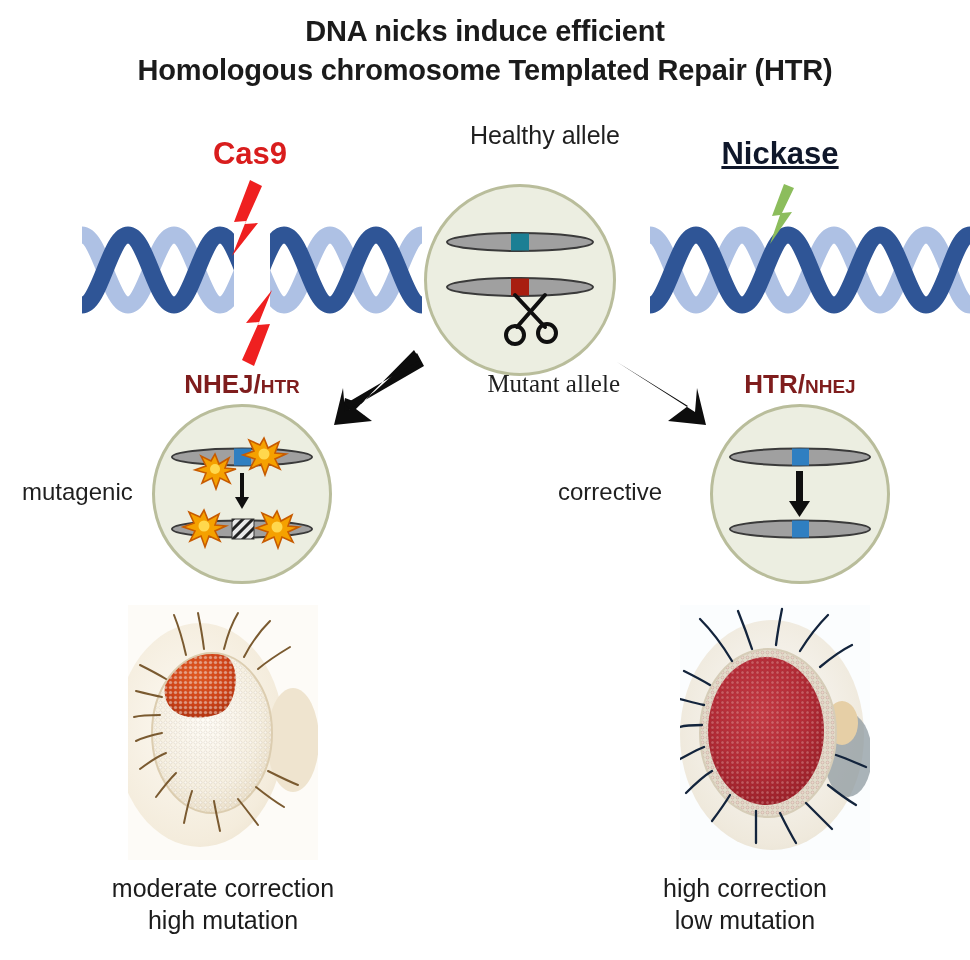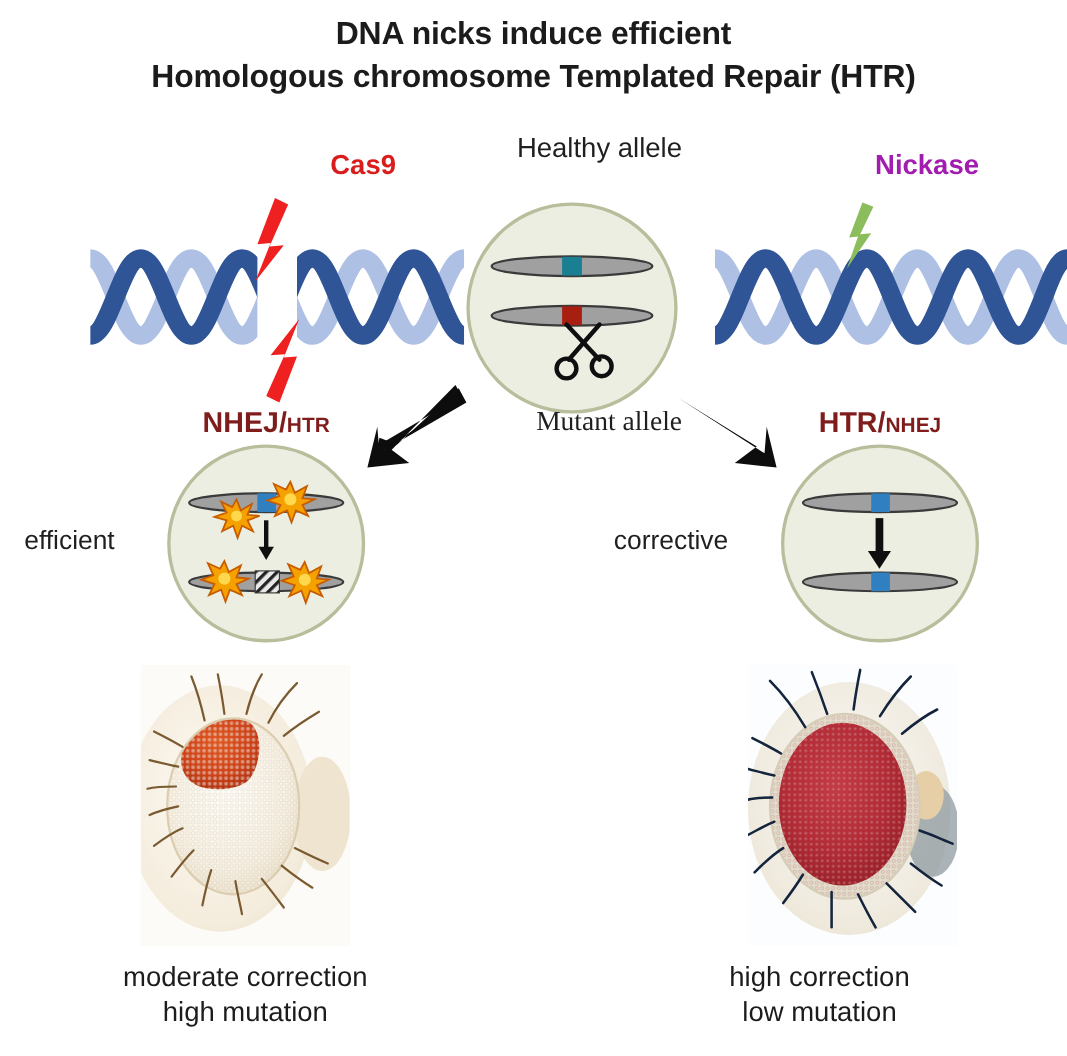--- a/index.html
+++ b/index.html
@@ -27,26 +27,26 @@
     line-height:39px;
     letter-spacing:-0.2px;
     color:#1b1b1b;
   }
   #title .line{display:block;white-space:nowrap;}
 
   
   .enzyme-label{
     position:absolute;
     font-weight:bold;
-    font-size:25px;
-    text-align:right;
+    font-size:31px;
+    text-align:center;
     white-space:nowrap;
   }
   #cas9-label{left:140px;top:136px;width:220px;color:#d91d1d;}
-  #nickase-label{left:670px;top:136px;width:220px;color:#a21caf;}
+  #nickase-label{left:670px;top:136px;width:220px;color:#0f172a;text-decoration:underline;}
 
   
   .helix-panel{position:absolute;}
   #helix-left{left:82px;top:215px;width:340px;height:110px;}
   #helix-right{left:650px;top:215px;width:320px;height:110px;}
 
   
   .allele-label{
     position:absolute;
     font-size:25px;
@@ -228,21 +228,21 @@
     </g>
     <g fill="#0d0d0d">
       <polygon points="617,362 695,412 697,388 706,425 668,421 688,406"></polygon>
     </g>
   </svg>
 
   <div class="outcome-label" id="outcome-label-left">
     <span class="big">NHEJ</span><span class="big">/</span><span class="small">HTR</span>
   </div>
 
-  <div class="side-note" id="note-mutagenic">efficient</div>
+  <div class="side-note" id="note-mutagenic">mutagenic</div>
 
   <div class="cell-circle" id="cell-left">
     <svg width="174" height="174" viewBox="0 0 174 174">
 
       <g>
         <ellipse cx="87" cy="50" rx="70" ry="8.5" fill="#a0a0a0" stroke="#3a3a3a" stroke-width="2"></ellipse>
         <rect x="79" y="41.5" width="17" height="17" fill="#2f7fc1"></rect>
       </g>
 
       <g>

